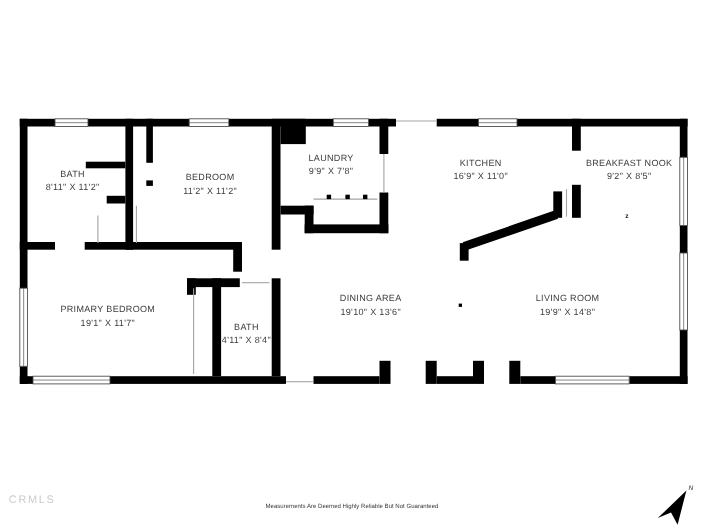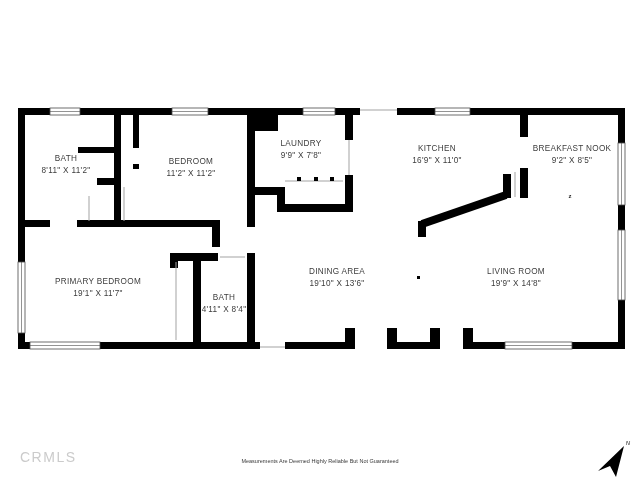--- a/index.html
+++ b/index.html
@@ -6,21 +6,21 @@
   body{width:640px;height:480px;background:#ffffff;position:relative;overflow:hidden;
        font-family:"Liberation Sans", sans-serif;}
   #plan-svg{position:absolute;left:0;top:0;}
   .room-name, .room-dims{fill:#3c3c3c;font-size:8.2px;letter-spacing:0.3px;}
   .tiny-glyph{fill:#2a2a2a;font-size:6px;font-weight:600;}
   .wall{fill:#000000;}
   .win-frame{fill:#ffffff;stroke:#4a4a4a;stroke-width:0.8;}
   .win-mid{stroke:#4a4a4a;stroke-width:0.6;}
   .door-line{stroke:#a3a3a3;stroke-width:1;}
   .tick{fill:#000000;}
-  #watermark{position:absolute;left:20px;top:449px;font-size:14px;letter-spacing:1.5px;
+  #watermark{position:absolute;left:8px;top:449px;font-size:10px;letter-spacing:1.5px;
              color:#cbcbcb;font-weight:400;}
   #disclaimer{position:absolute;left:0;top:458px;width:640px;text-align:center;
               font-size:5.5px;color:#3a3a3a;}
 </style>
 </head>
 <body>
 
 <svg id="plan-svg" width="640" height="480" viewBox="0 0 640 480">
 
   <g>

